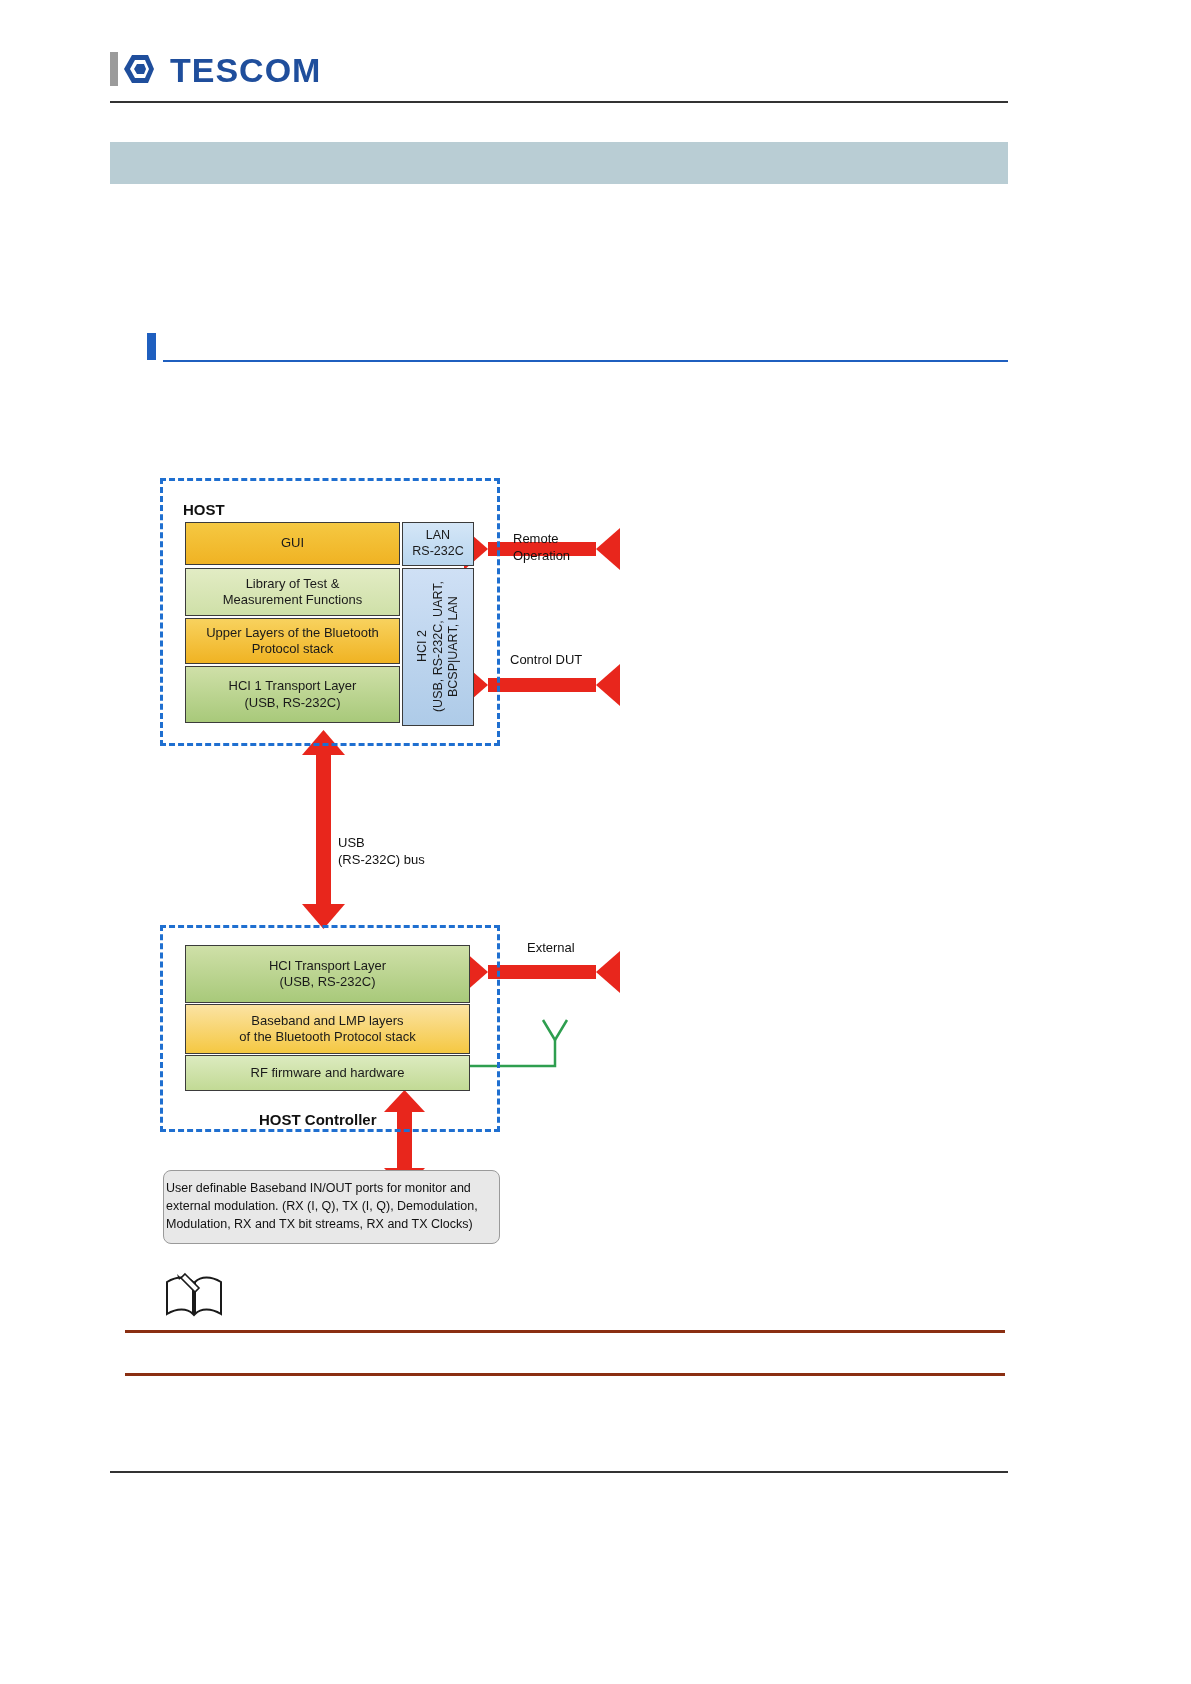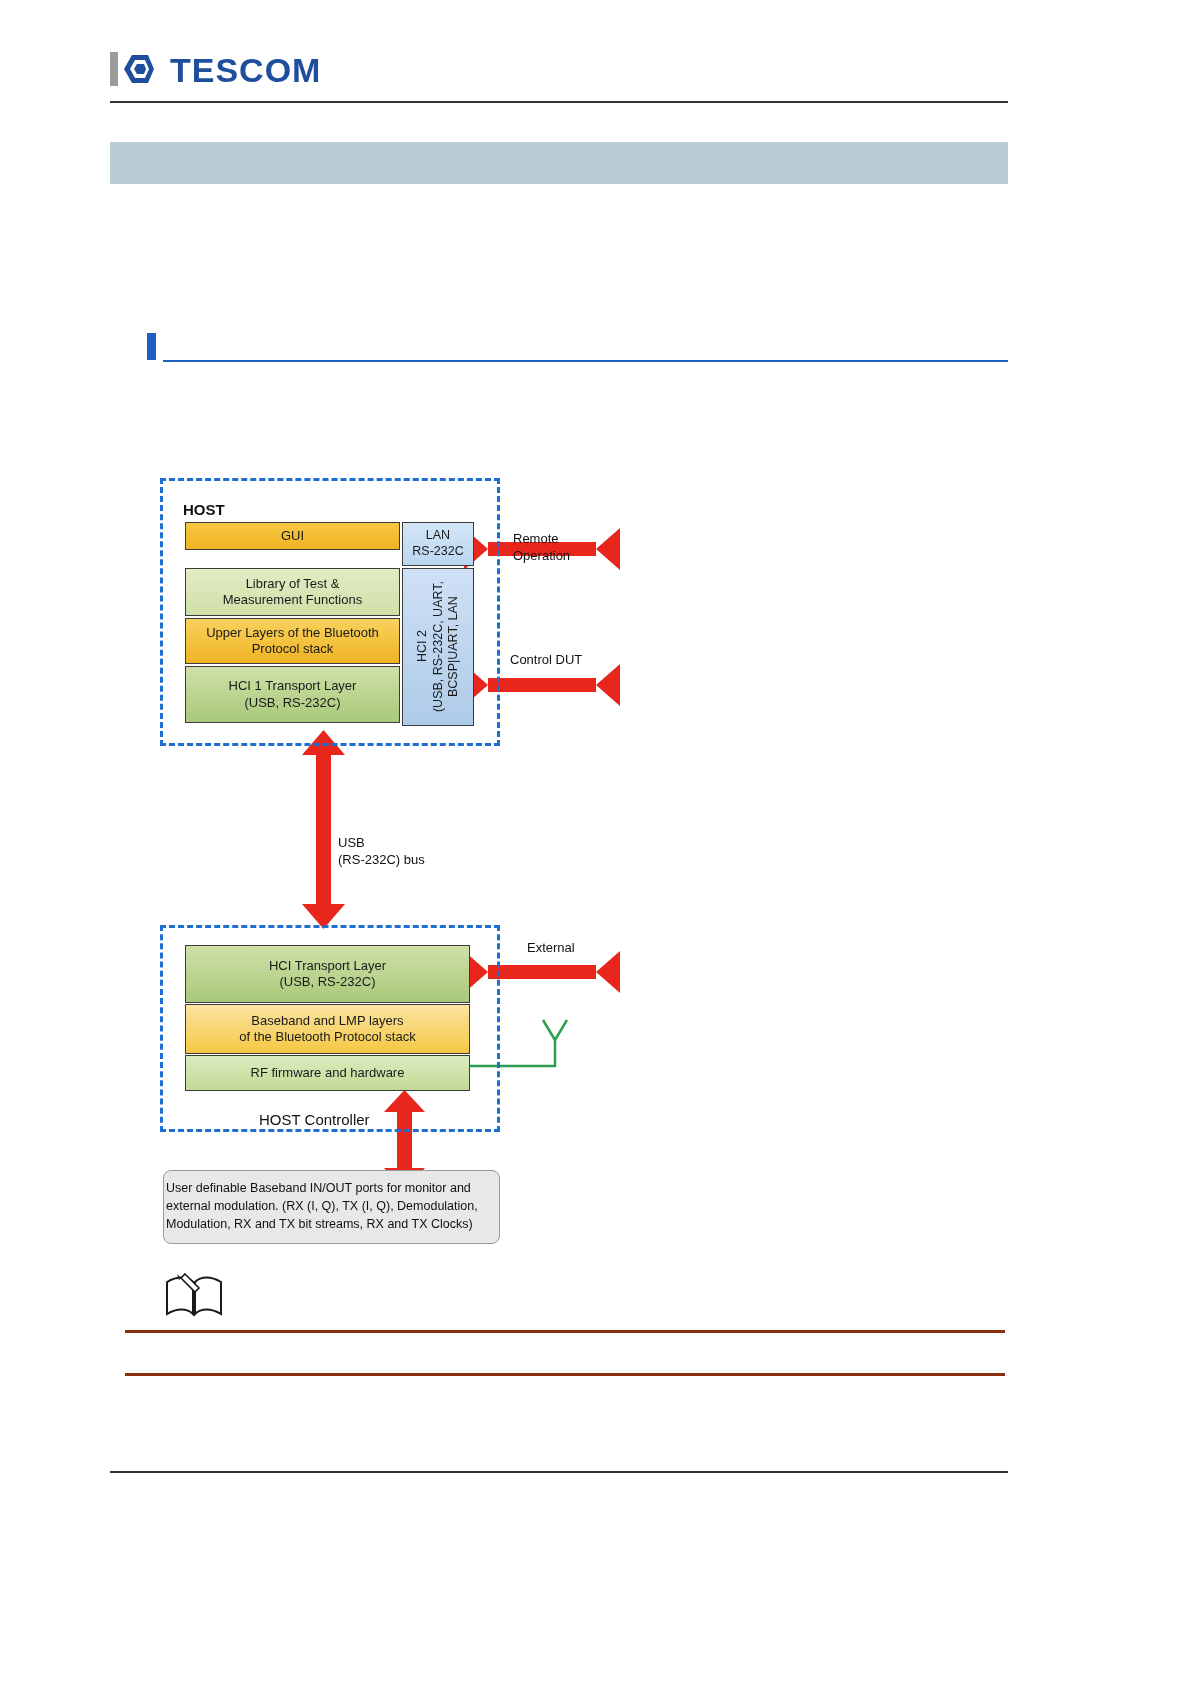--- a/index.html
+++ b/index.html
@@ -224,21 +224,21 @@
 
   <g stroke="#2e9e4f" stroke-width="2.5" fill="none">
     <path d="M464,1066 L555,1066 L555,1040"></path>
     <path d="M543,1020 L555,1040 L567,1020"></path>
   </g>
 </svg>
 
 <div class="dashed-box" style="left:160px; top:478px; width:340px; height:268px;"></div>
 <div class="lbl big" style="left:183px; top:500px;">HOST</div>
 
-<div class="blk" style="left:185px; top:522px; width:215px; height:28px; background:linear-gradient(180deg,#f5c842,#f0b323);">
+<div class="blk" style="left:185px; top:522px; width:215px; height:43px; background:linear-gradient(180deg,#f5c842,#f0b323);">
   <span>GUI</span>
 </div>
 
 <div class="blk" style="left:402px; top:522px; width:72px; height:44px; background:linear-gradient(180deg,#d4e6f7,#b9d6ef); white-space:pre-line; font-size:12.5px;">
   <span>LAN
 RS-232C</span>
 </div>
 
 <div class="blk" style="left:185px; top:568px; width:215px; height:48px; background:linear-gradient(180deg,#e2ecc4,#cfe0a8); white-space:pre-line;">
   <span>Library of Test &amp;
@@ -288,21 +288,21 @@
 
 <div class="blk" style="left:185px; top:1004px; width:285px; height:50px; background:linear-gradient(180deg,#fbe3a3,#f5c842); white-space:pre-line;">
   <span>Baseband and LMP layers
 of the Bluetooth Protocol stack</span>
 </div>
 
 <div class="blk" style="left:185px; top:1055px; width:285px; height:36px; background:linear-gradient(180deg,#dcebbf,#c2da95);">
   <span>RF firmware and hardware</span>
 </div>
 
-<div class="lbl big" style="left:259px; top:1110px; font-weight:normal; font-size:15px;">HOST Controller</div>
+<div class="lbl big" style="left:259px; top:1110px; font-weight:bold; font-size:15px;">HOST Controller</div>
 
 <div class="note-box" style="left:163px; top:1170px; width:337px; height:74px;">
   <span>User definable Baseband IN/OUT ports for monitor and external modulation. (RX (I, Q), TX (I, Q), Demodulation, Modulation, RX and TX bit streams, RX and TX Clocks)</span>
 </div>
 
 <div class="note-rule" style="top:1330px;"></div>
 <span class="book-icon">
   <svg width="62" height="48" viewBox="0 0 62 48">
     <path d="M4,10 C14,4 24,4 30,10 L30,42 C24,36 14,36 4,42 Z" fill="#ffffff" stroke="#1a1a1a" stroke-width="2"></path>
     <path d="M58,10 C48,4 38,4 32,10 L32,42 C38,36 48,36 58,42 Z" fill="#ffffff" stroke="#1a1a1a" stroke-width="2"></path>

